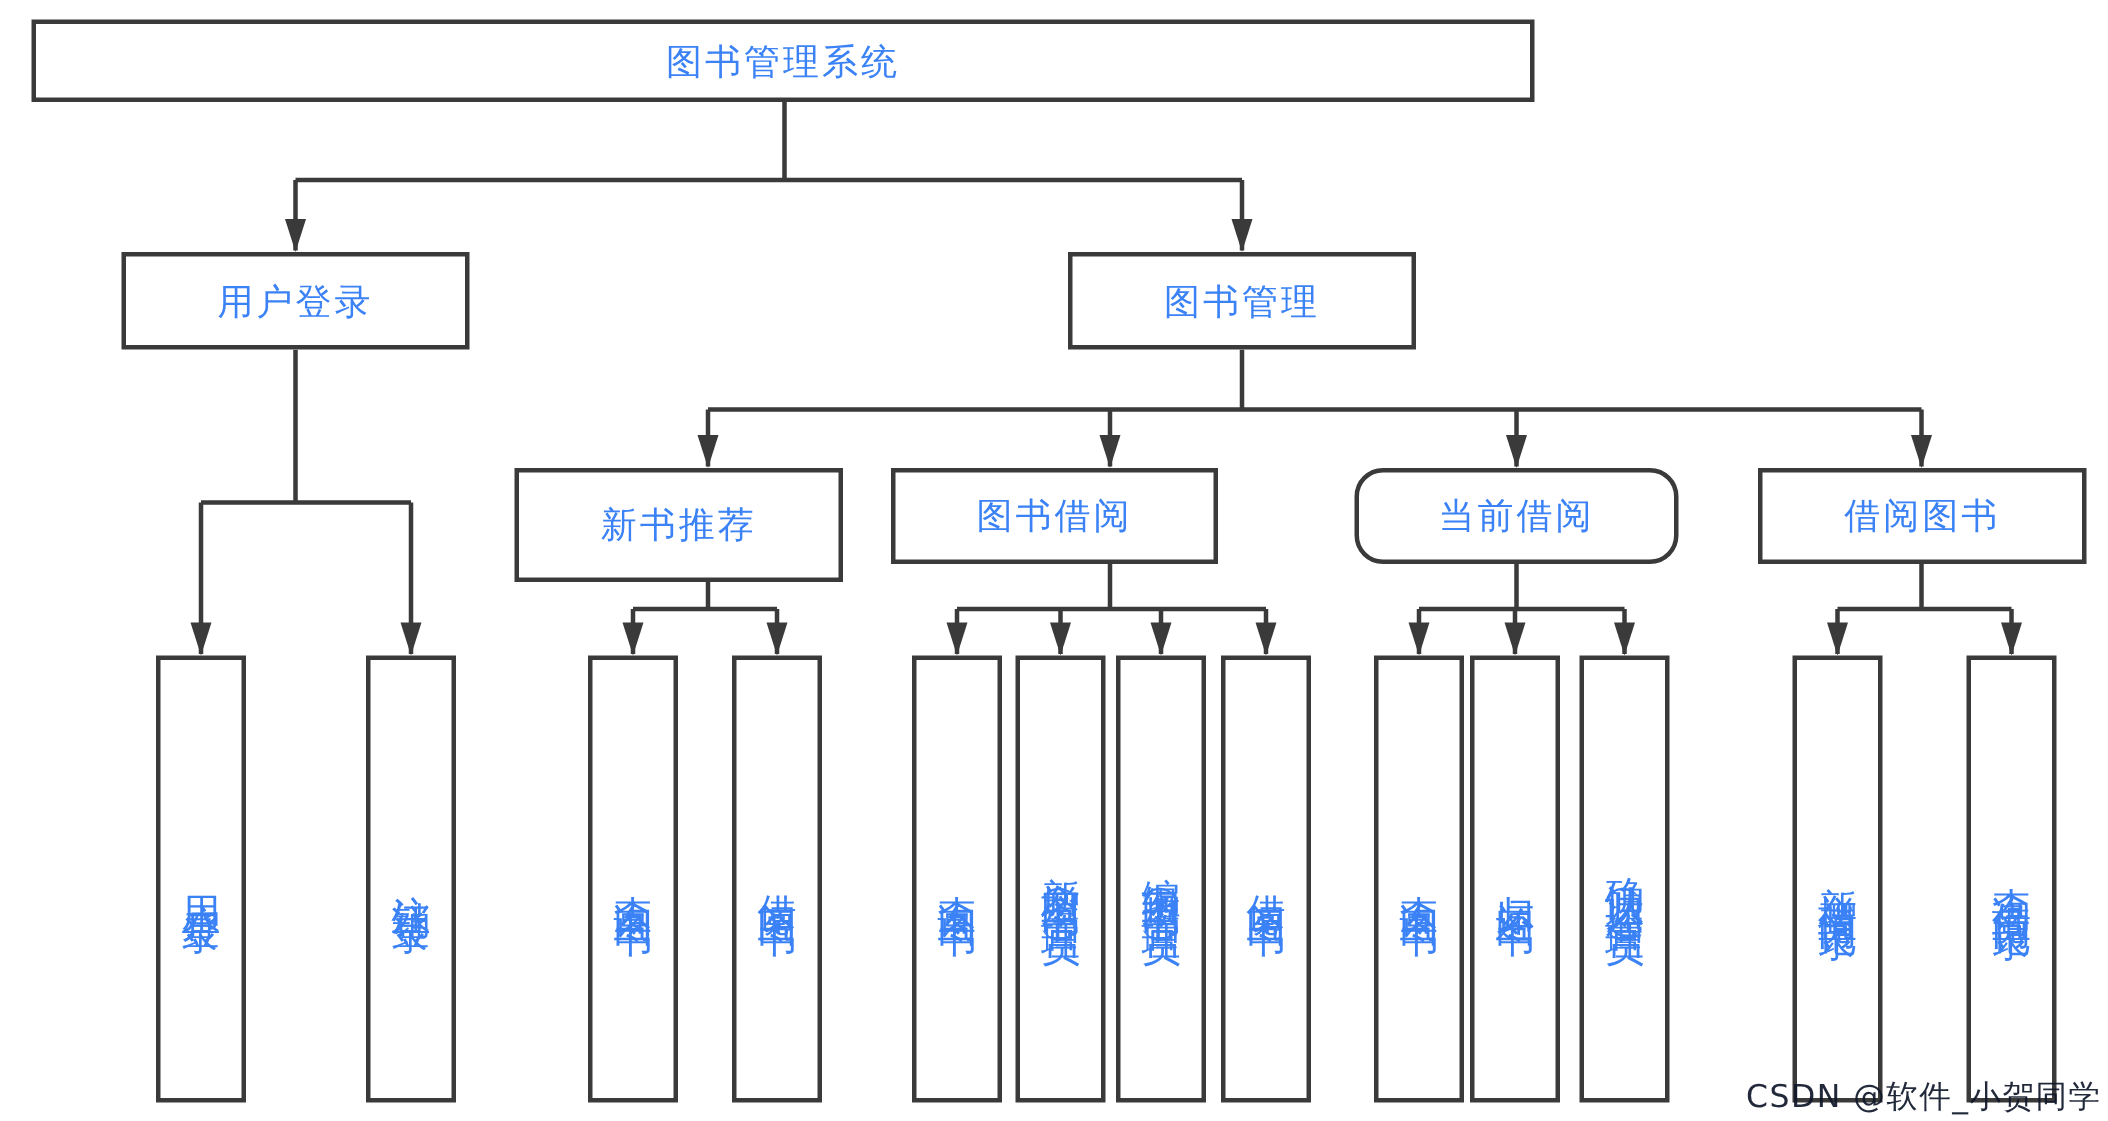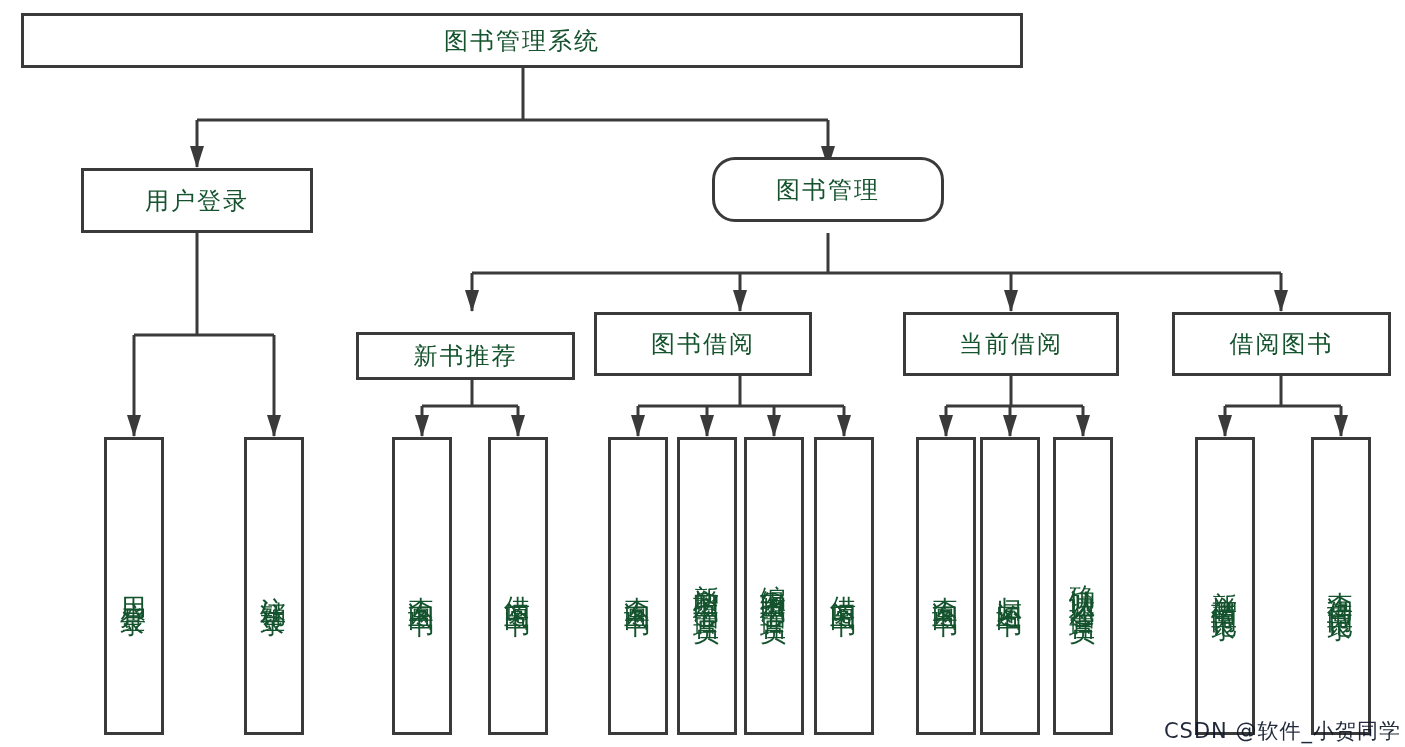--- a/index.html
+++ b/index.html
@@ -3,21 +3,21 @@
 <meta charset="utf-8">
 <style>
   html,body{margin:0;padding:0;background:#ffffff;}
   .canvas{
     position:relative;width:1405px;height:747px;background:#ffffff;overflow:hidden;
     font-family:"DejaVu Sans","Liberation Sans",sans-serif;
   }
   .wires{position:absolute;left:0;top:0;width:1405px;height:747px;pointer-events:none;}
   .node{
     position:absolute;box-sizing:border-box;background:#ffffff;
-    border:3px solid #3a3a3a;color:#14532d;
+    border:3px solid #3a3a3a;color:#3b82f6;
     display:flex;align-items:center;justify-content:center;
     font-size:24px;letter-spacing:2px;white-space:nowrap;
   }
   .node.v{
     writing-mode:vertical-rl;text-orientation:mixed;
     font-size:26px;letter-spacing:5px;white-space:normal;
   }
   .watermark{
     position:absolute;right:4px;bottom:2px;
     font-size:21px;letter-spacing:1px;color:#0f172a;opacity:.92;
@@ -67,25 +67,25 @@
 
       <path d="M1281,376 V406 M1225,406 H1341"></path>
       <line x1="1225" y1="406" x2="1225" y2="436" marker-end="url(#arrow)"></line>
       <line x1="1341" y1="406" x2="1341" y2="436" marker-end="url(#arrow)"></line>
     </g>
   </svg>
 
   <div class="node" style="left:21px;top:13px;width:1002px;height:55px;">图书管理系统</div>
 
   <div class="node" style="left:81px;top:168px;width:232px;height:65px;">用户登录</div>
-  <div class="node" style="left:712px;top:157px;width:232px;height:65px;border-radius:23px;">图书管理</div>
+  <div class="node" style="left:712px;top:168px;width:232px;height:65px;">图书管理</div>
 
-  <div class="node" style="left:356px;top:312px;width:219px;height:48px;margin-top:20px;">新书推荐</div>
+  <div class="node" style="left:343px;top:312px;width:219px;height:76px;">新书推荐</div>
   <div class="node" style="left:594px;top:312px;width:218px;height:64px;">图书借阅</div>
-  <div class="node" style="left:903px;top:312px;width:216px;height:64px;">当前借阅</div>
+  <div class="node" style="left:903px;top:312px;width:216px;height:64px;border-radius:19px;">当前借阅</div>
   <div class="node" style="left:1172px;top:312px;width:219px;height:64px;">借阅图书</div>
 
   <div class="node v" style="left:104px;top:437px;width:60px;height:298px;">用户登录</div>
   <div class="node v" style="left:244px;top:437px;width:60px;height:298px;">注销登录</div>
 
   <div class="node v" style="left:392px;top:437px;width:60px;height:298px;">查询图书</div>
   <div class="node v" style="left:488px;top:437px;width:60px;height:298px;">借阅图书</div>
 
   <div class="node v" style="left:608px;top:437px;width:60px;height:298px;">查询图书</div>
   <div class="node v" style="left:677px;top:437px;width:60px;height:298px;">新增图书（管理员）</div>

